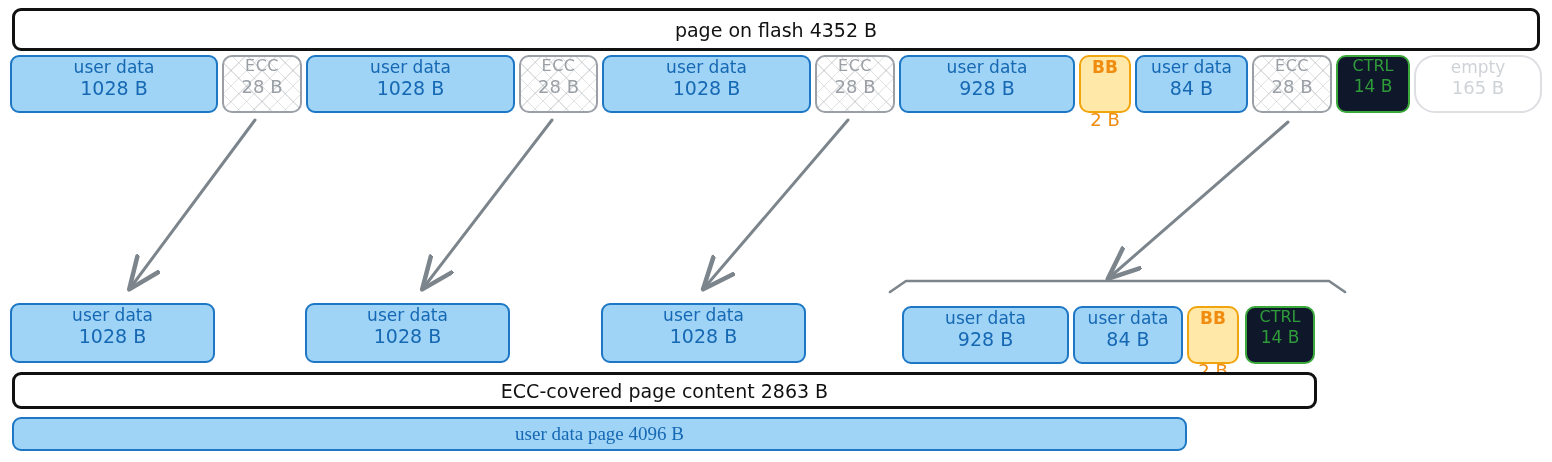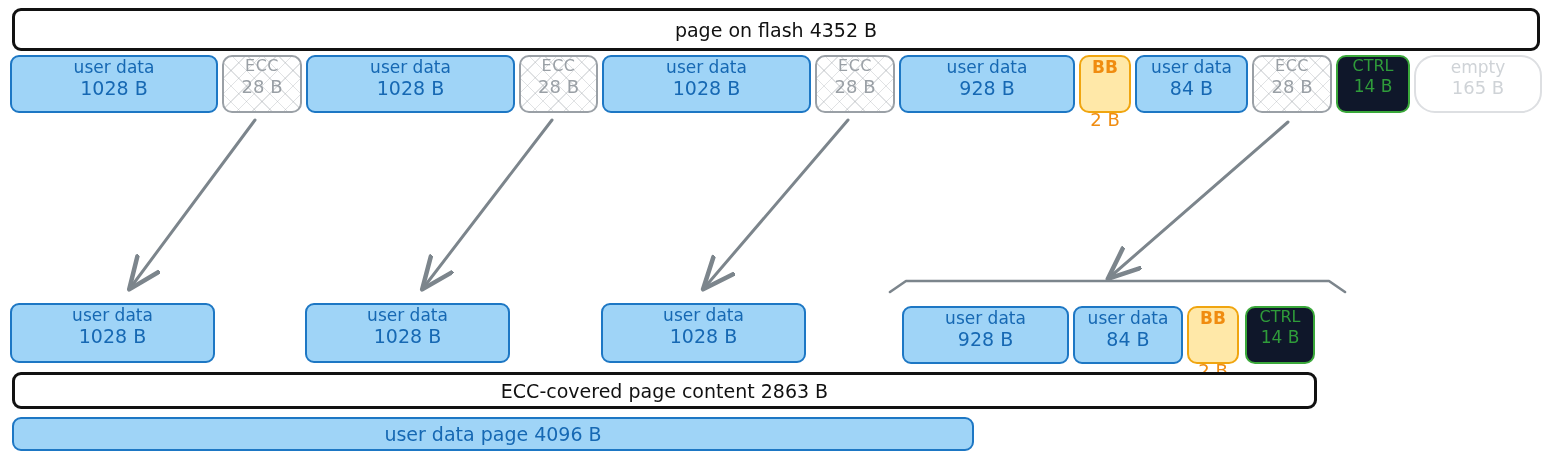--- a/index.html
+++ b/index.html
@@ -136,21 +136,21 @@
         <span class="l2">2 B</span>
       </div>
       <div class="box ctrl" style="left: 1245px; top: 306px; width: 70px; height: 58px;">
         <span class="l1">CTRL</span>
         <span class="l2">14 B</span>
       </div>
     </div>
 
   <div class="banner banner-dark" style="left:12px;top:372px;width:1305px;height:37px;">ECC-covered page content 2863 B</div>
 
-  <div class="banner banner-blue" style="left:12px;top:417px;width:962px;height:34px;">user data page 4096 B</div>
+  <div class="banner banner-blue" style="left:12px;top:417px;width:1175px;height:34px;font-family:Liberation Serif, serif;">user data page 4096 B</div>
 
   <svg class="overlay" viewBox="0 0 1552 462" xmlns="http://www.w3.org/2000/svg">
     <defs>
       <marker id="ah" markerWidth="14" markerHeight="14" refX="10" refY="5" orient="auto" markerUnits="strokeWidth">
         <path d="M0.5,0.6 L11,5 L0.5,9.4" fill="none" stroke="#7c858c" stroke-width="1.5" stroke-linecap="round" stroke-linejoin="round"></path>
       </marker>
     </defs>
     <g id="arrow-group">
         <line x1="255" y1="120" x2="131" y2="287" stroke="#7c858c" stroke-width="3" stroke-linecap="round" marker-end="url(#ah)"></line>
         <line x1="552" y1="120" x2="424" y2="287" stroke="#7c858c" stroke-width="3" stroke-linecap="round" marker-end="url(#ah)"></line>

